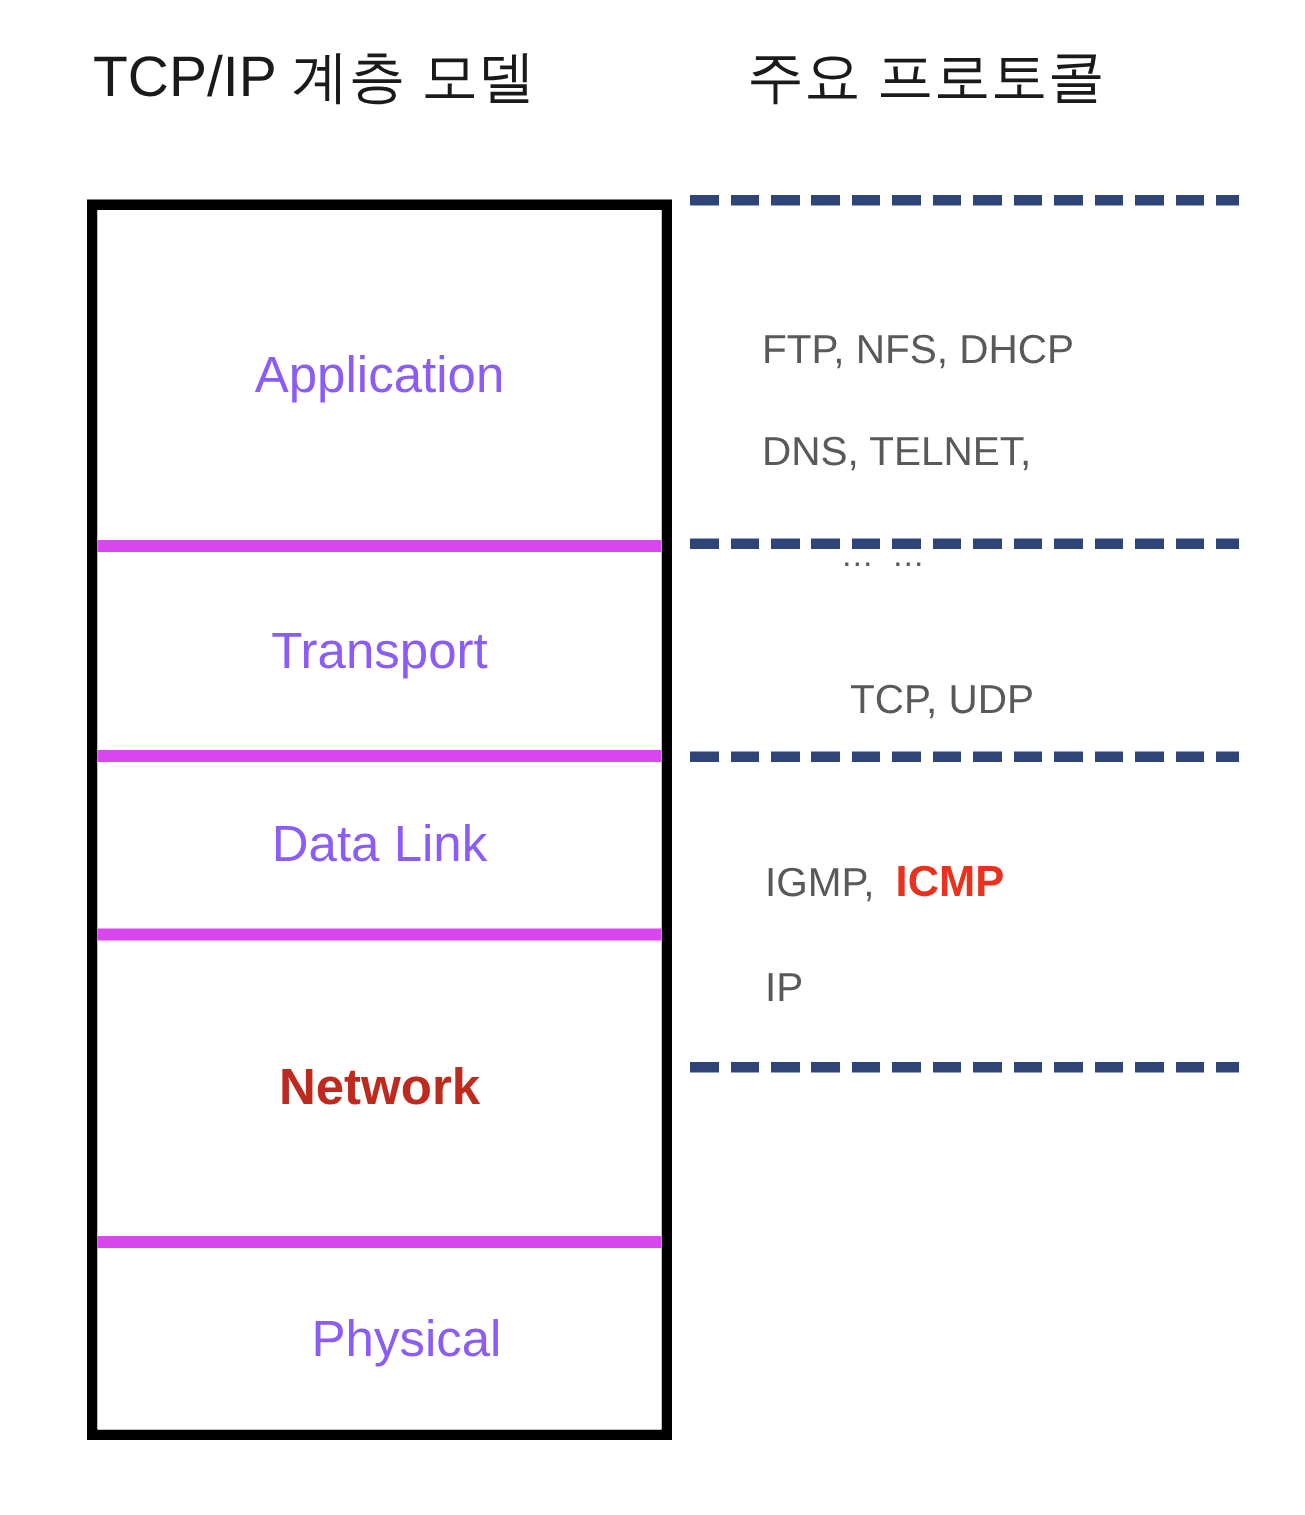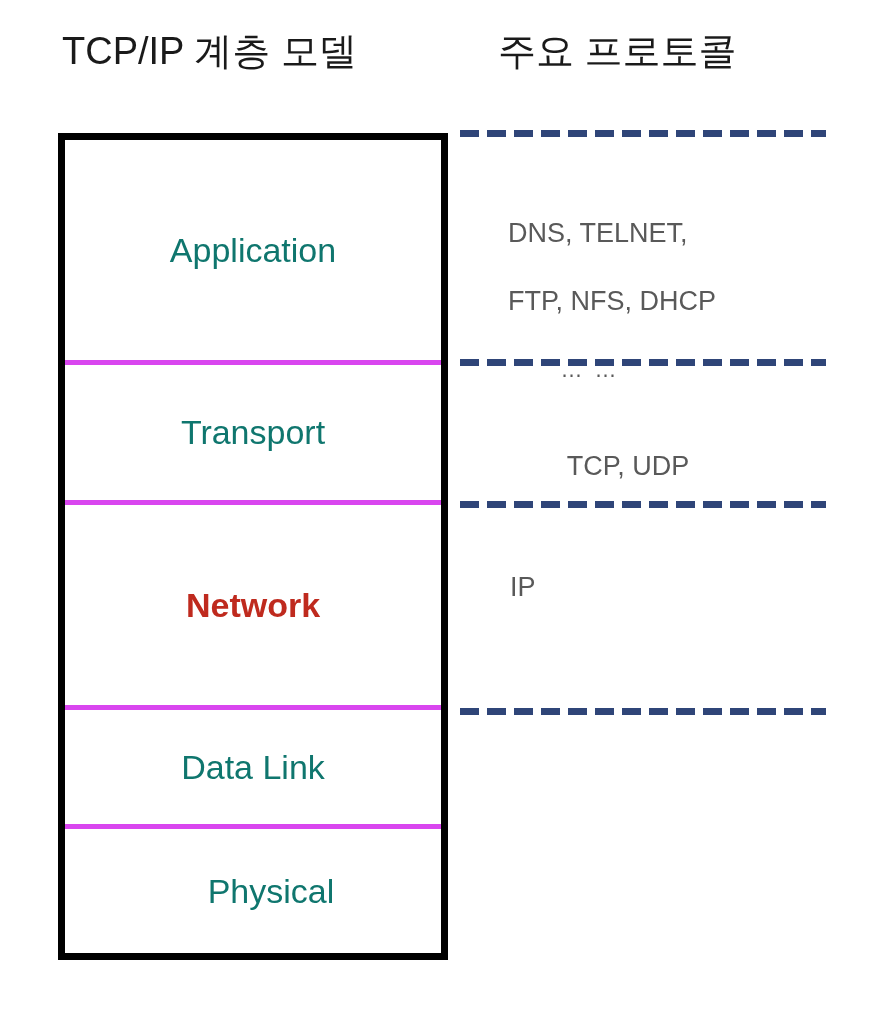--- a/index.html
+++ b/index.html
@@ -57,26 +57,26 @@
   }
   .layer-box {
     position: relative;
     box-sizing: border-box;
     display: flex;
     align-items: center;
     justify-content: center;
     background: #ffffff;
   }
   .layer-box + .layer-box {
-    border-top: 5px solid #d946ef;
+    border-top: 8px solid #d946ef;
   }
   .layer-label {
     font-size: 34px;
     font-weight: 400;
-    color: #0f766e;
+    color: #8b5cf6;
     white-space: nowrap;
     line-height: 1;
   }
   .layer-label.highlight {
     font-weight: 700;
     color: #BF2A1E;
   }
 
   
   #layer-application { height: 222px; }
@@ -165,53 +165,54 @@
   <div id="layer-stack">
 
     <div class="layer-box" id="layer-application">
       <span class="layer-label">Application</span>
     </div>
 
     <div class="layer-box" id="layer-transport">
       <span class="layer-label">Transport</span>
     </div>
 
+    <div class="layer-box" id="layer-datalink">
+      <span class="layer-label">Data Link</span>
+    </div>
+
     <div class="layer-box" id="layer-network">
       <span class="layer-label highlight">Network</span>
     </div>
 
-    <div class="layer-box" id="layer-datalink">
-      <span class="layer-label">Data Link</span>
-    </div>
-
     <div class="layer-box" id="layer-physical">
       <span class="layer-label">Physical</span>
     </div>
 
   </div>
 
   <div id="protocol-column">
 
     <div class="dashed-rule" id="rule-top"></div>
 
     <div class="protocol-group" id="protocols-application">
+      <span class="proto-line">FTP, NFS, DHCP</span>
       <span class="proto-line">DNS, TELNET,</span>
-      <span class="proto-line">FTP, NFS, DHCP</span>
       <span class="ellipsis-line">… …</span>
     </div>
 
     <div class="dashed-rule" id="rule-app"></div>
 
     <div class="protocol-group" id="protocols-transport">
       <span class="proto-line">TCP, UDP</span>
     </div>
 
     <div class="dashed-rule" id="rule-tport"></div>
 
     <div class="protocol-group" id="protocols-network">
+      <span class="proto-line"><span>IGMP,</span><span class="proto-emph">ICMP</span></span>
       <span class="proto-line">IP</span>
     </div>
 
     <div class="dashed-rule" id="rule-network"></div>
 
   </div>
 
 </div>
 
 </body></html>

